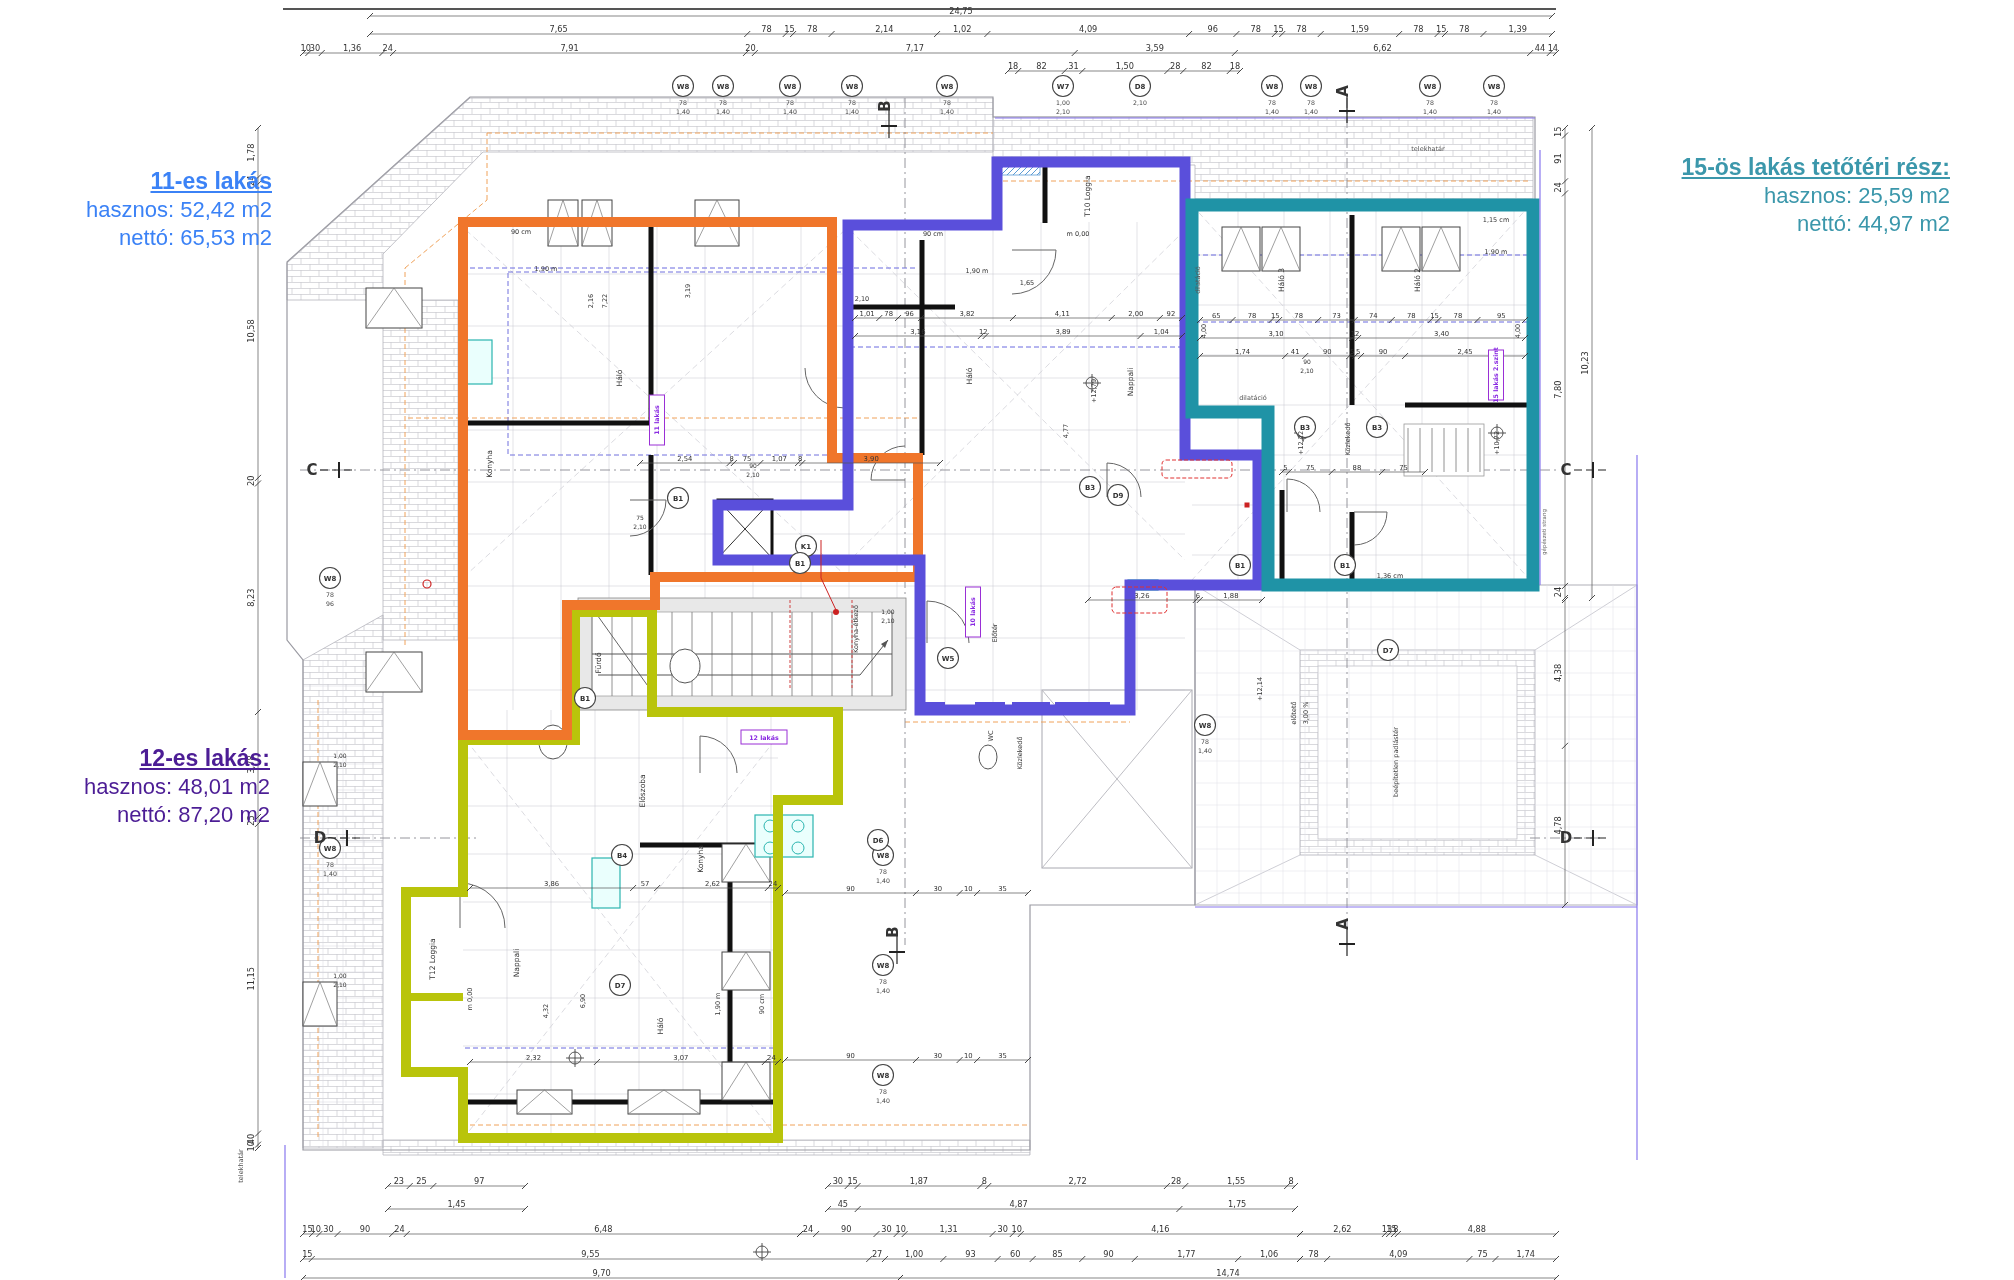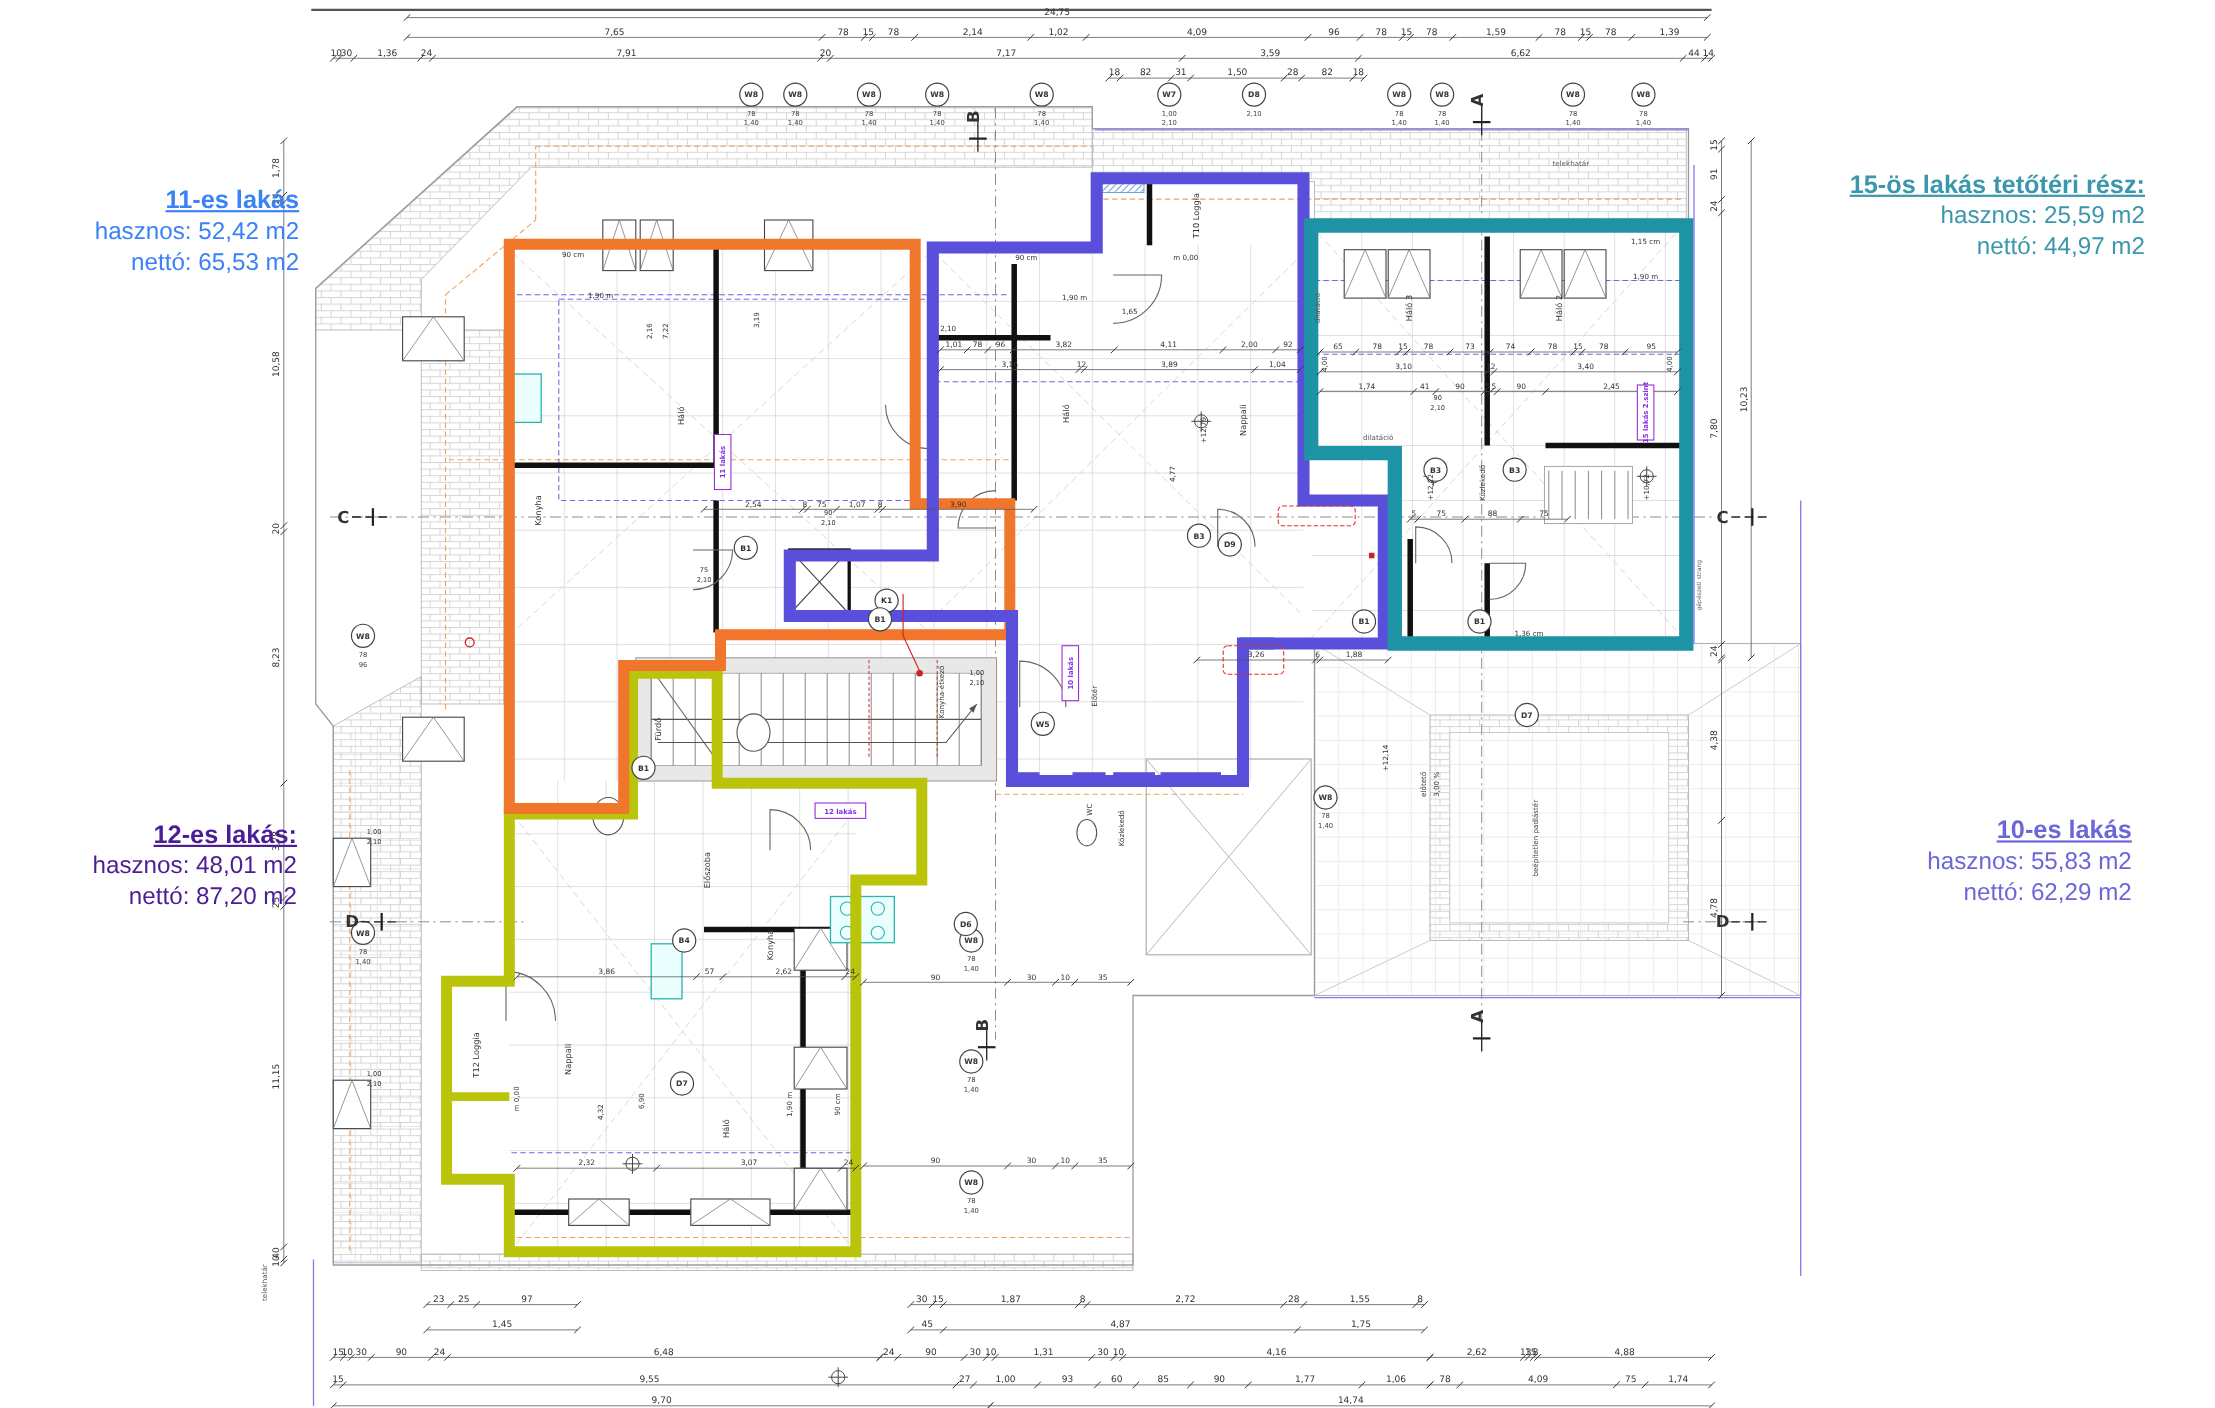--- a/index.html
+++ b/index.html
@@ -923,18 +923,13 @@
     <div>hasznos: 25,59 m2</div>
     <div>nettó: 44,97 m2</div>
   </div>
 
   <div class="apt-label" id="l12" style="left: 30px; top: 744px; width: 240px; color: #4c1d95;">
     <div class="t">12-es lakás:</div>
     <div>hasznos: 48,01 m2</div>
     <div>nettó: 87,20 m2</div>
   </div>
 
-  <div class="apt-label" id="l10" style="left: 1640px; top: 740px; width: 298px; color: rgb(108, 103, 217);">
-    <div class="t">10-es lakás</div>
-    <div>hasznos: 55,83 m2</div>
-    <div>nettó: 62,29 m2</div>
-  </div>
 </div>
 
 </body></html>

